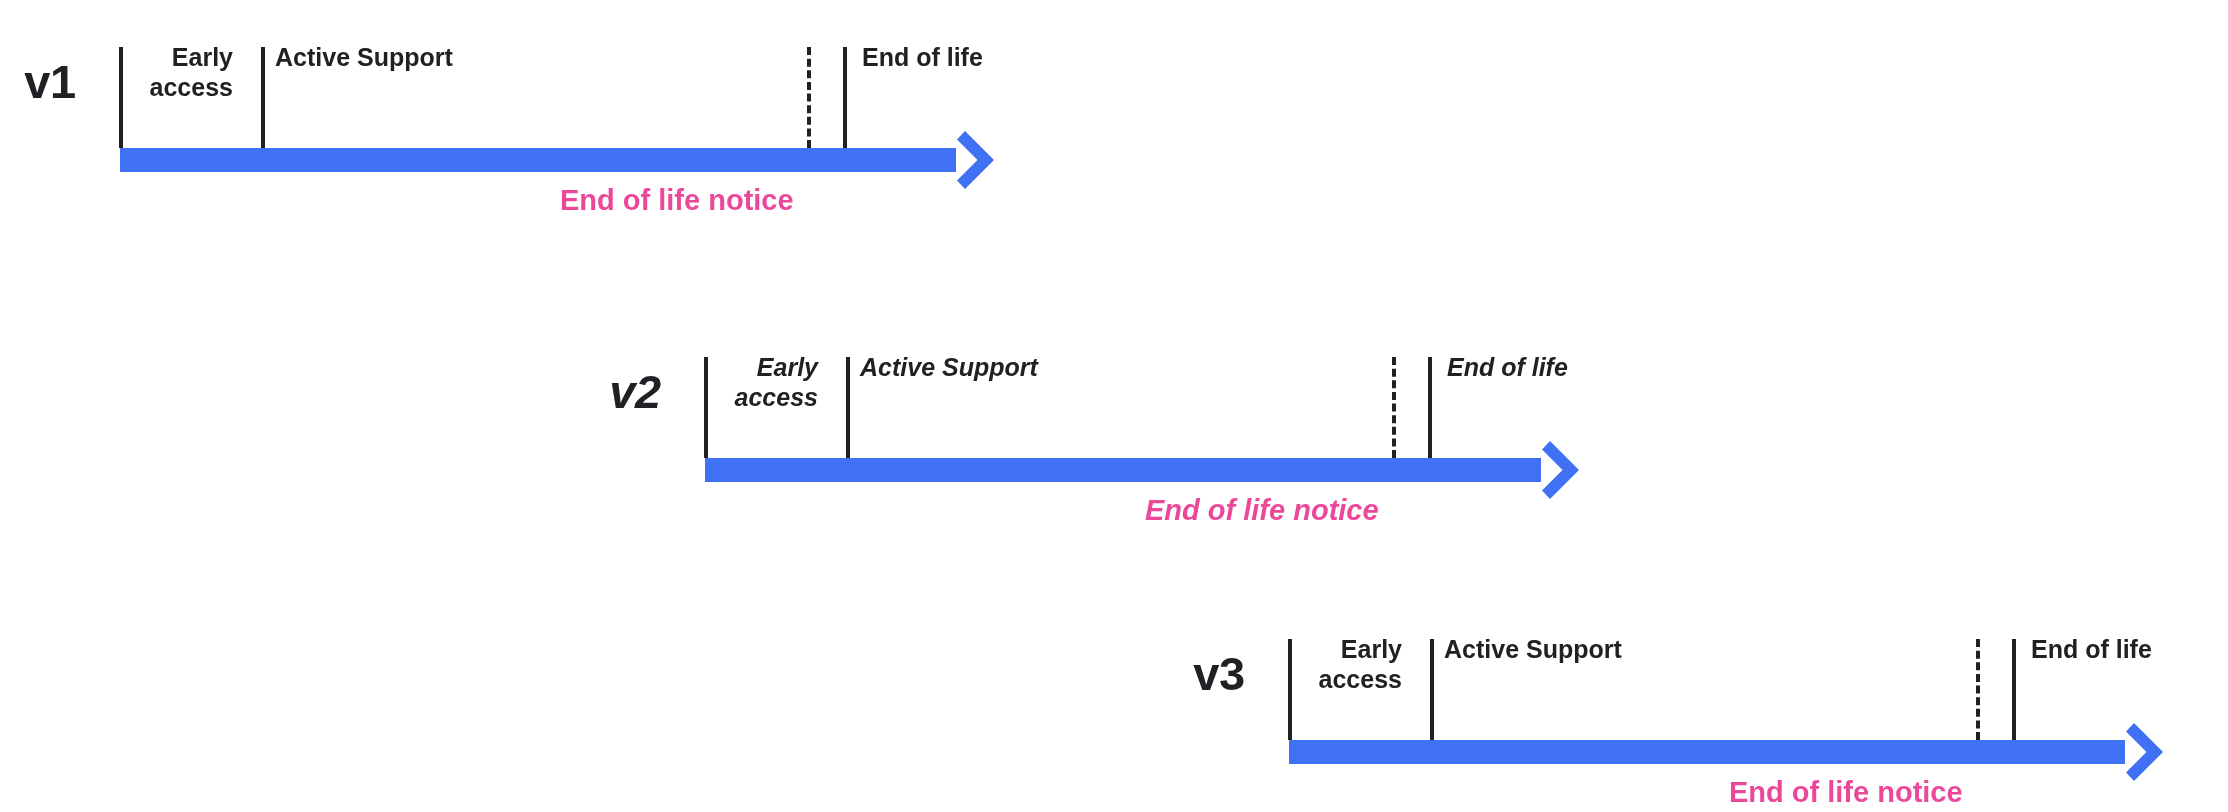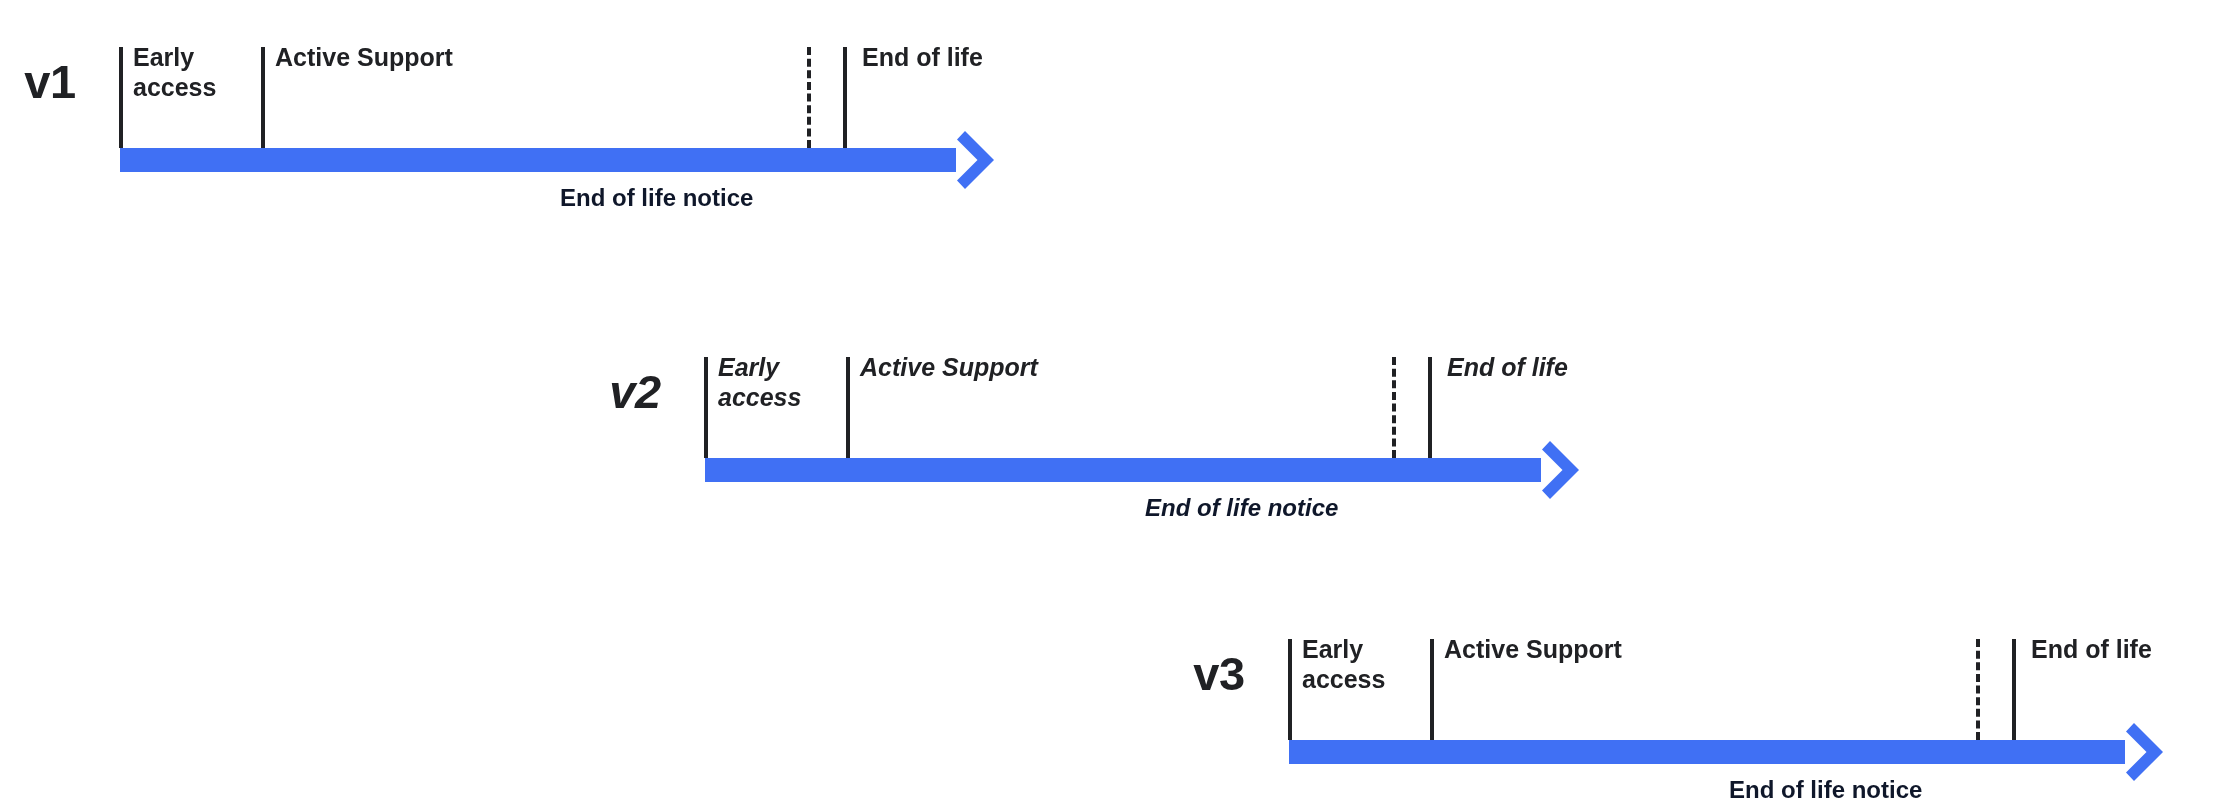--- a/index.html
+++ b/index.html
@@ -67,20 +67,21 @@
 
   
   .phase-label {
     position: absolute;
     top: 28px;
     font-size: 25px;
     font-weight: bold;
     color: #202124;
     line-height: 30px;
     white-space: pre-line;
+    text-align: right;
   }
 
   
   .bar {
     position: absolute;
     top: 134px;
     height: 24px;
     background: #4070f4;
   }
   .arrowhead {
@@ -93,25 +94,25 @@
   .arrowhead svg {
     display: block;
     width: 74px;
     height: 74px;
   }
 
   
   .notice-label {
     position: absolute;
     top: 170px;
-    font-size: 24px;
+    font-size: 29px;
     font-weight: bold;
-    color: #0f172a;
+    color: #ec4899;
     white-space: nowrap;
-    text-align: left;
+    text-align: right;
   }
 </style>
 </head>
 <body>
 
 <div id="canvas">
 
   <div class="timeline-row" style="left:14px; top:14px; width:1060px;">
 
     <div class="version-label">v1</div>

